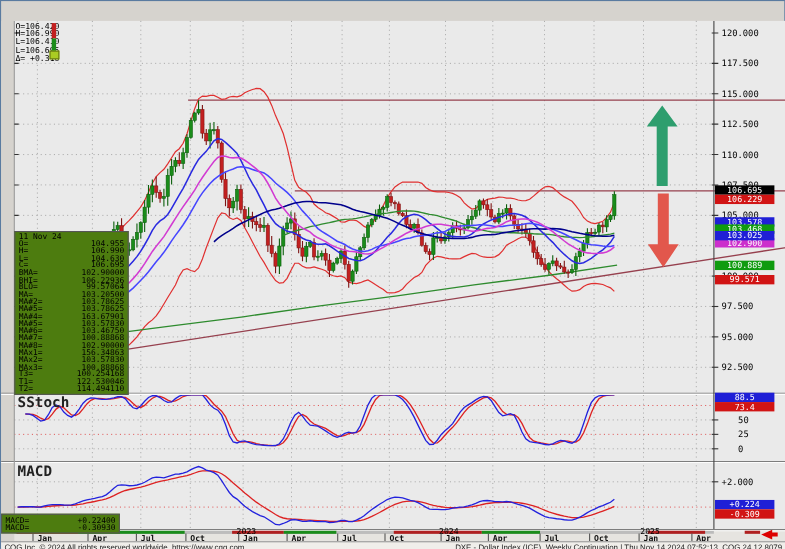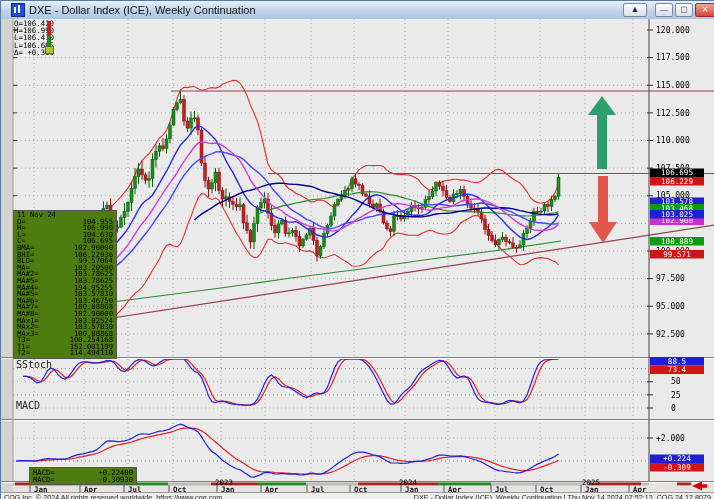--- a/index.html
+++ b/index.html
@@ -23,44 +23,35 @@
   #quote-overlay{left:13px;top:19px;font-size:7.4px;line-height:7.2px;}
   #cur-bar{position:absolute;left:46px;top:20px;width:4px;height:27px;}
   #cur-bar .r{position:absolute;left:0;top:0;width:4px;height:14px;background:#c22020;}
   #cur-bar .g{position:absolute;left:0;top:14px;width:4px;height:13px;background:#1a8c1a;}
   #cur-bar .q{position:absolute;left:-2px;top:25px;width:7px;height:6px;background:#aacc22;border:1px solid #667711;}
   .databox{position:absolute;background:#4d7c0f;border:1px solid #555;font-family:"DejaVu Sans Mono",monospace;
     font-size:7.2px;line-height:6.6px;padding:1px 3px;color:#000;}
   #info-box{left:12px;top:209px;width:96px;}
   #info-box .row,#stoch-box .row,#macd-box .row{display:flex;justify-content:space-between;}
   #stoch-box{left:12px;top:403px;width:76px;line-height:7px;}
-  #macd-box{left:28px;top:466px;width:100px;line-height:7px;}
-  .panel-label{position:absolute;font-family:"DejaVu Sans Mono",monospace;font-size:10px;color:#222;}
+  #macd-box{left:0;top:466px;width:100px;line-height:7px;}
+  .panel-label{position:absolute;font-family:"DejaVu Sans Mono",monospace;font-size:13px;color:#222;font-weight:bold;}
   #stoch-label{left:15px;top:358px;}
-  #macd-label{left:15px;top:399px;}
+  #macd-label{left:15px;top:421px;}
   
   #statusbar{position:absolute;left:0;top:491px;width:714px;height:8px;background:#f0eeea;
     border-top:1px solid #9a9a9a;font-size:7.2px;color:#222;display:flex;justify-content:space-between;align-items:center;}
   #statusbar .l{margin-left:3px;}
   #statusbar .r{margin-right:4px;}
   svg text{font-family:"DejaVu Sans Mono",monospace;}
 </style>
 </head>
 <body>
 
 <div id="win">
-  <div id="titlebar">
-    <span id="app-icon"></span>
-    <span>DXE - Dollar Index (ICE), Weekly Continuation</span>
-    <span class="spacer"></span>
-    <span class="tb-btn" id="btn-symbol">▲</span>
-    <span class="tb-btn">—</span>
-    <span class="tb-btn">▢</span>
-    <span class="tb-btn" id="btn-close">✕</span>
-  </div>
 
   <svg id="chart-canvas" width="714" height="491" style="position:absolute;left:0;top:0;">
       <g>
         <rect x="0" y="18" width="714" height="473" fill="#d6d3ce"></rect>
         <rect x="12" y="18" width="702" height="462" fill="#eaeaea"></rect>
         <rect x="12" y="480" width="702" height="11" fill="#e6e4e0"></rect>
       </g>
       <defs>
   <clipPath id="cpM">
           <rect x="12" y="18" width="636" height="338"></rect>
@@ -629,57 +620,57 @@
       <div class="row">
         <span>MA#2=</span>
         <span>103.78625</span>
       </div>
       <div class="row">
         <span>MA#5=</span>
         <span>103.78625</span>
       </div>
       <div class="row">
         <span>MA#4=</span>
-        <span>194.95255</span>
+        <span>163.67901</span>
       </div>
       <div class="row">
         <span>MA#5=</span>
         <span>103.57830</span>
       </div>
       <div class="row">
         <span>MA#6=</span>
         <span>103.46750</span>
       </div>
       <div class="row">
         <span>MA#7=</span>
         <span>100.88868</span>
       </div>
       <div class="row">
         <span>MA#8=</span>
         <span>102.90000</span>
       </div>
       <div class="row">
         <span>MAx1=</span>
-        <span>103.02524</span>
+        <span>156.34863</span>
       </div>
       <div class="row">
         <span>MAx2=</span>
         <span>103.57830</span>
       </div>
       <div class="row">
         <span>MAx3=</span>
         <span>100.88868</span>
       </div>
       <div class="row">
         <span>T3=</span>
         <span>100.254168</span>
       </div>
       <div class="row">
         <span>T1=</span>
-        <span>152.081199</span>
+        <span>122.530046</span>
       </div>
       <div class="row">
         <span>T2=</span>
         <span>114.494110</span>
       </div>
     </div>
 
   <div id="stoch-label" class="panel-label">SStoch</div>
 
   <div id="macd-label" class="panel-label">MACD</div>

